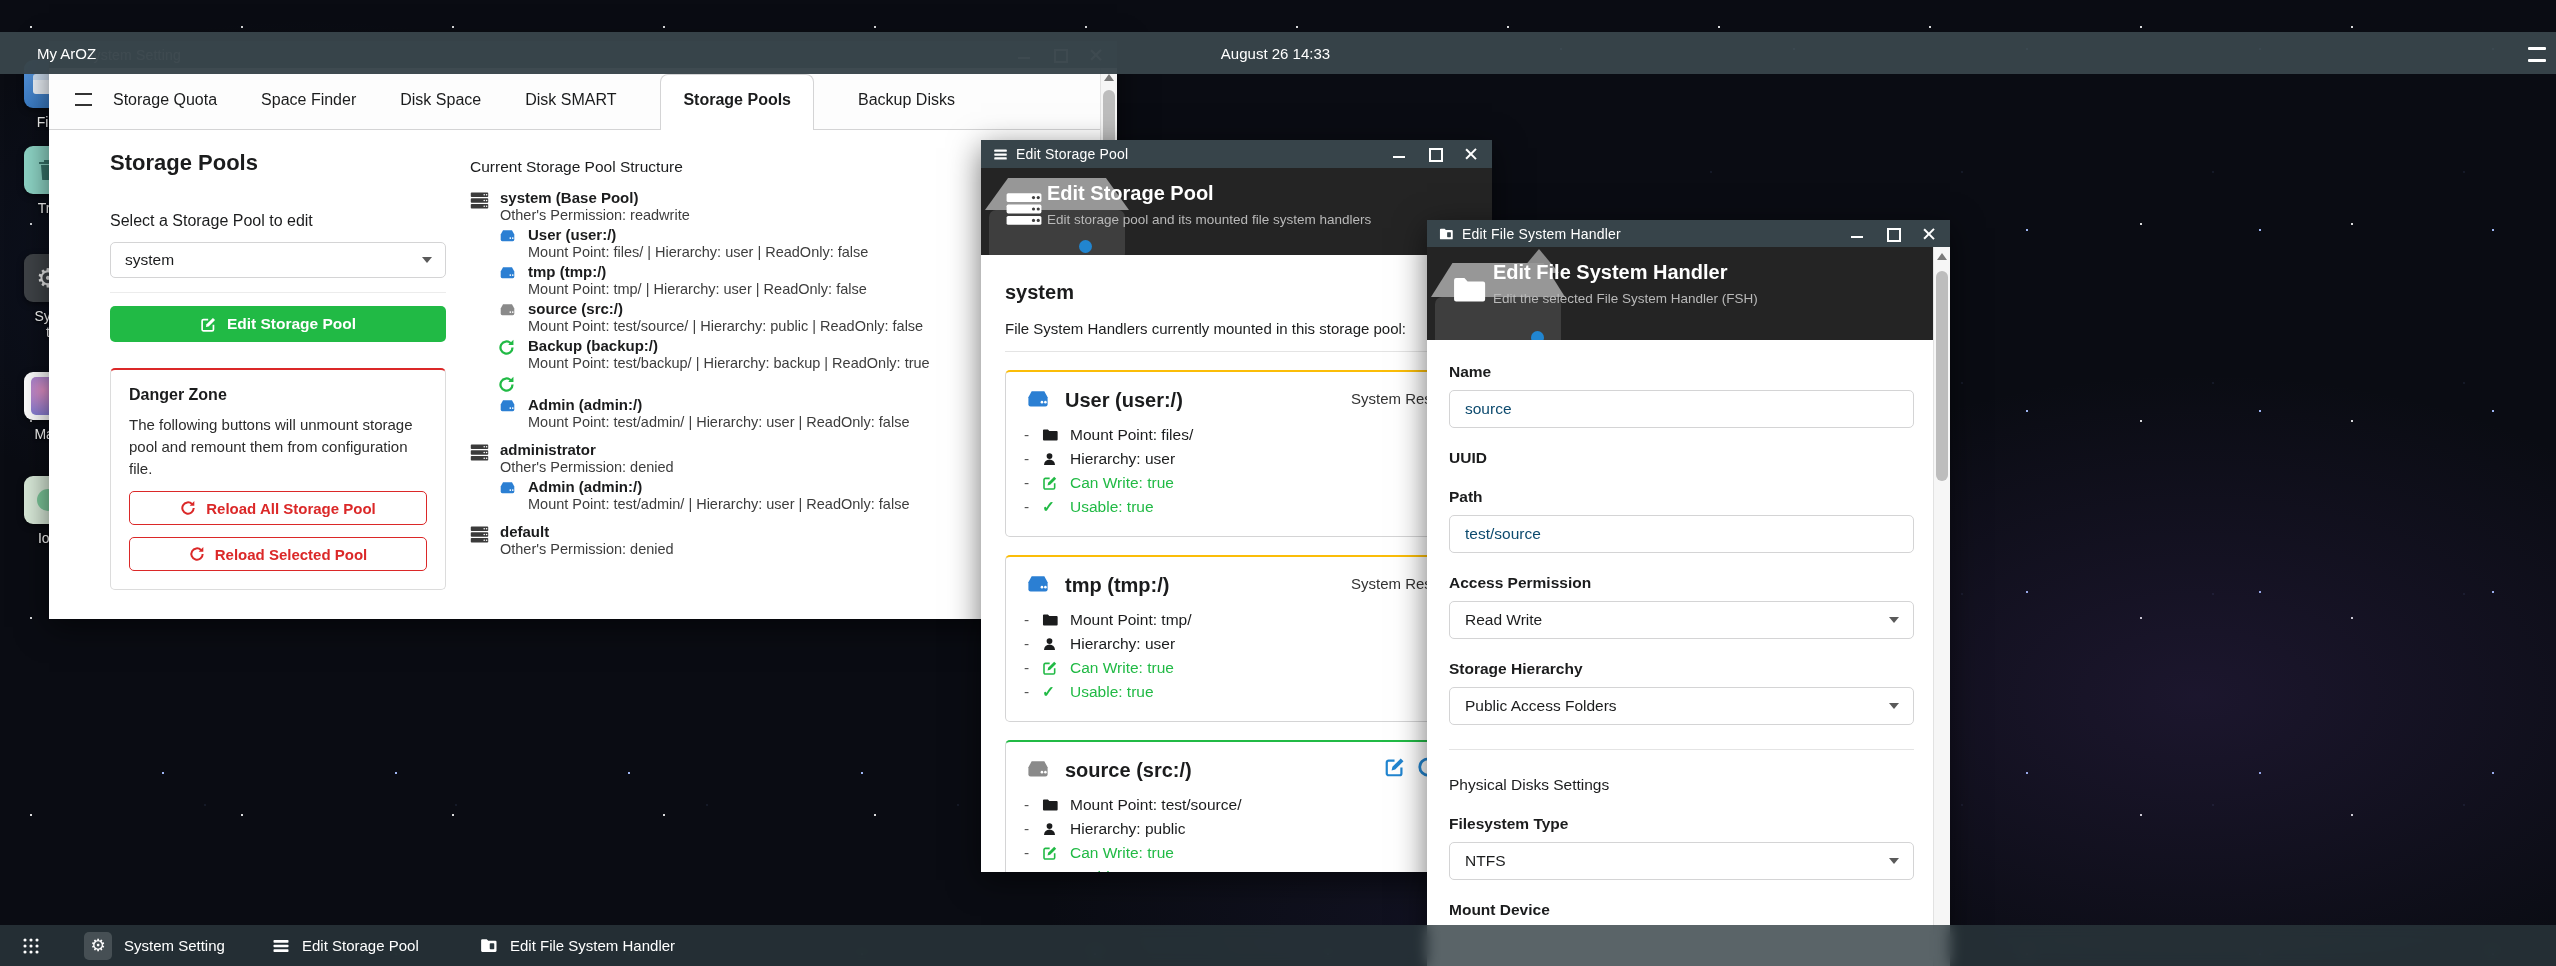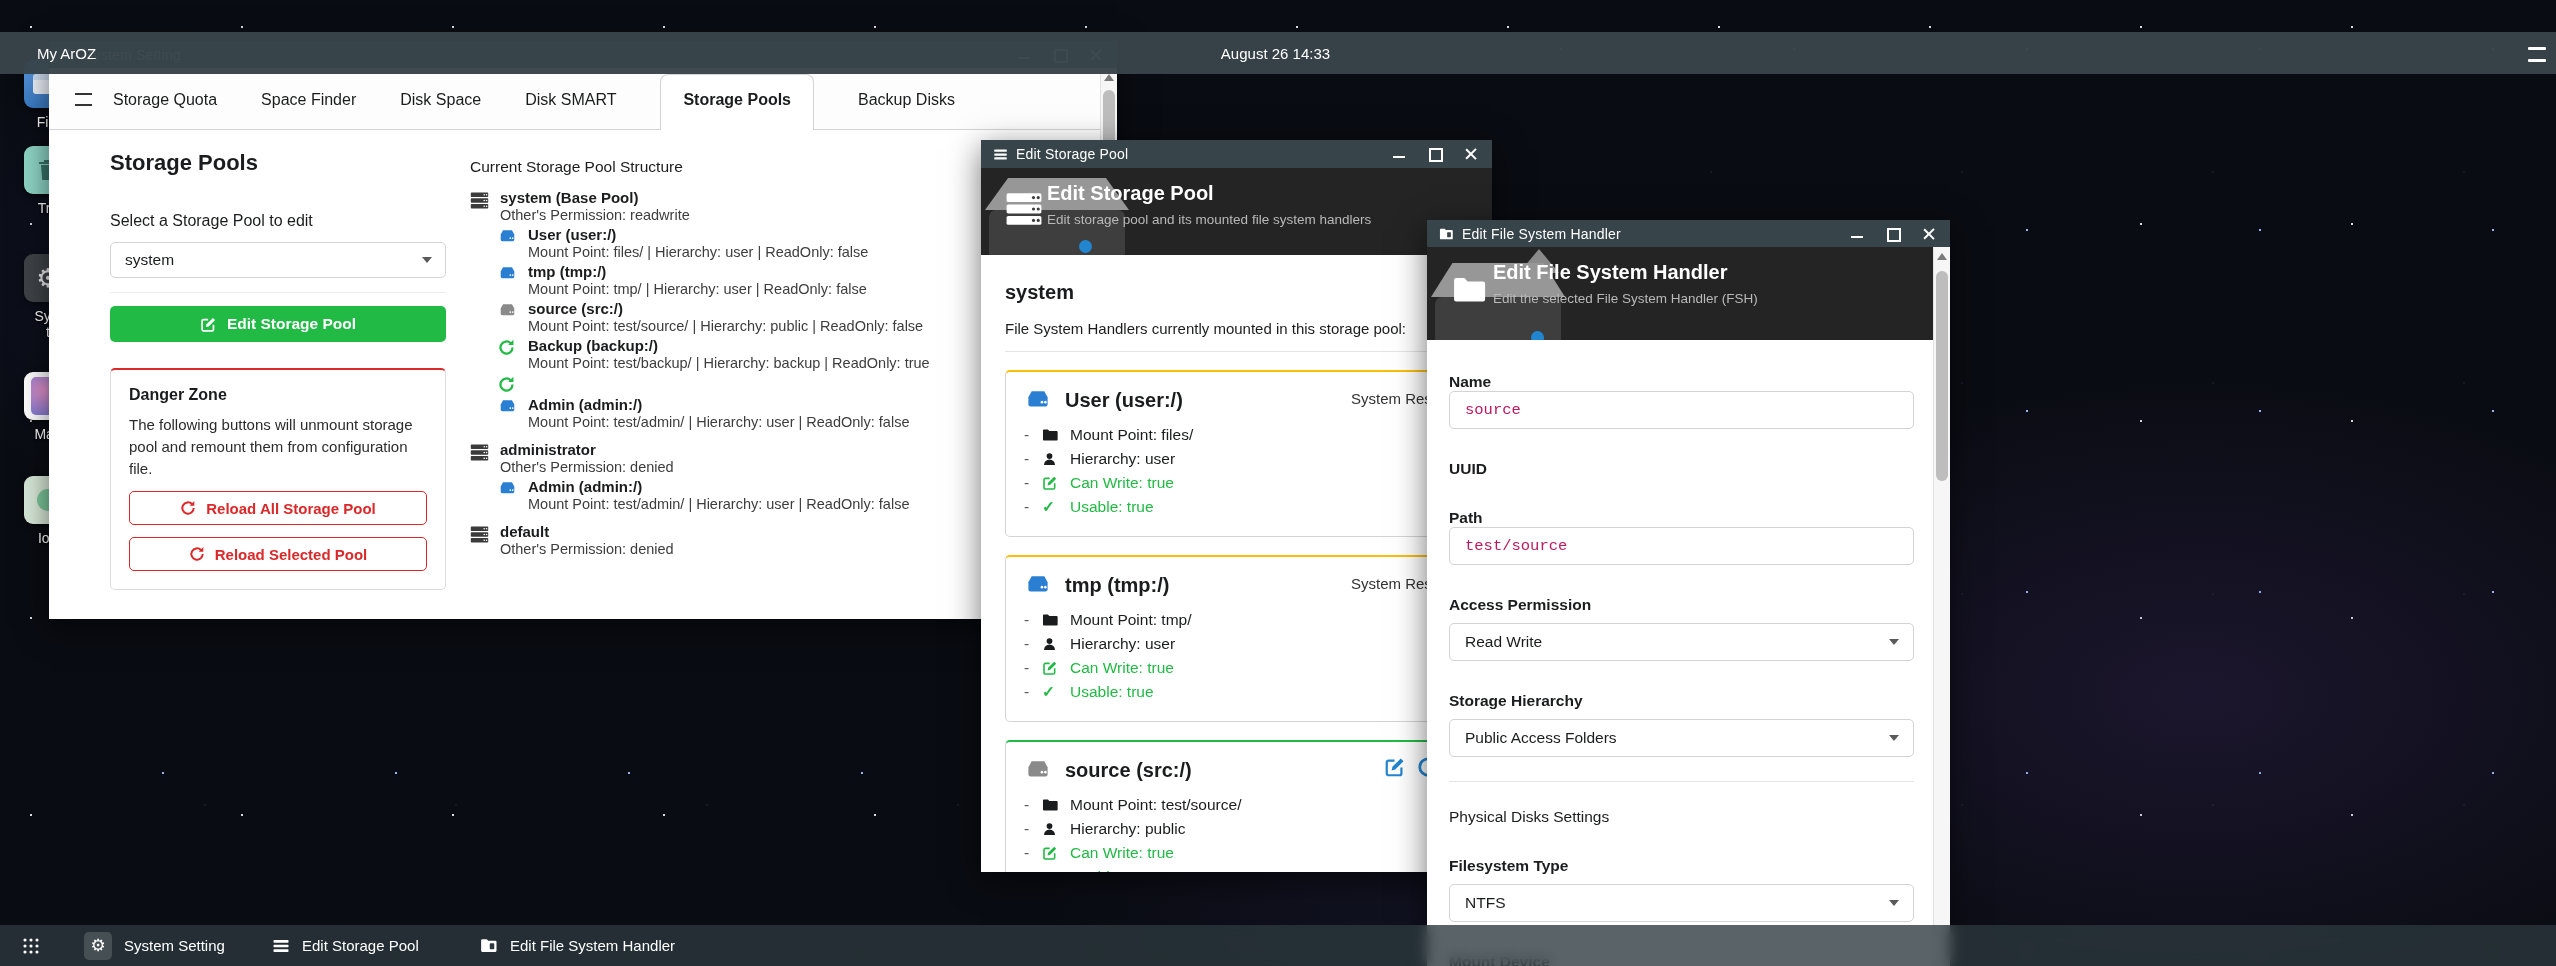--- a/index.html
+++ b/index.html
@@ -122,23 +122,23 @@
   .card-items { margin-top:14px; }
   .citem { display:flex; align-items:center; gap:10px; font-size:15.5px; color:#1b1c1d; margin-top:6px; }
   .citem::before { content:"-"; color:#555; width:8px; }
   .citem .cicn { width:18px; display:flex; }
   .citem.ok { color:#21ba45; }
 
   
   .win-fsh { left:1427px; top:220px; width:523px; height:760px; z-index:30; }
   .fsh-header { height:93px; }
   .fsh-body { position:absolute; left:0; top:120px; right:0; bottom:0; background:#fff; padding:2px 36px 0 22px; overflow:hidden; }
-  .flabel { margin-top:31px; font-size:15.5px; font-weight:bold; color:#1b1c1d; line-height:18px; }
+  .flabel { margin-top:21px; font-size:15.5px; font-weight:bold; color:#1b1c1d; line-height:18px; }
   .flabel.plain { font-weight:normal; margin-top:26px; }
-  .finput { width:100%; height:38px; border:1px solid #d4d4d5; border-radius:5px; font-size:15.5px; color:#be185d; padding:0 15px; font-family:Liberation Mono, monospace; outline:none; background:#fff; }
+  .finput { margin-top:9px; width:100%; height:38px; border:1px solid #d4d4d5; border-radius:5px; font-size:15.5px; color:#0c4a6e; padding:0 15px; font-family:Liberation Sans, sans-serif; outline:none; background:#fff; }
   .finput::placeholder { color:#cfcfcf; }
   .fselect { margin-top:9px; width:100%; height:38px; border:1px solid #d4d4d5; border-radius:5px; display:flex; align-items:center; padding:0 15px; font-size:15.5px; color:#1b1c1d; position:relative; cursor:pointer; }
   .fselect .caret-down { position:absolute; right:14px; }
   .fsh-div { margin-top:24px; border-top:1px solid #e4e4e4; }
   .fsh-scroll { top:27px; bottom:0; right:0; width:17px; }
 
   
   .taskbar { position:absolute; left:0; top:925px; width:2556px; height:41px; background:rgba(44,56,62,.78); backdrop-filter:blur(7px); -webkit-backdrop-filter:blur(7px); z-index:40; display:flex; align-items:center; color:#fff; }
   .tb-grid { margin-left:22px; cursor:pointer; }
   .tb-item { display:flex; align-items:center; gap:12px; position:absolute; cursor:pointer; }

